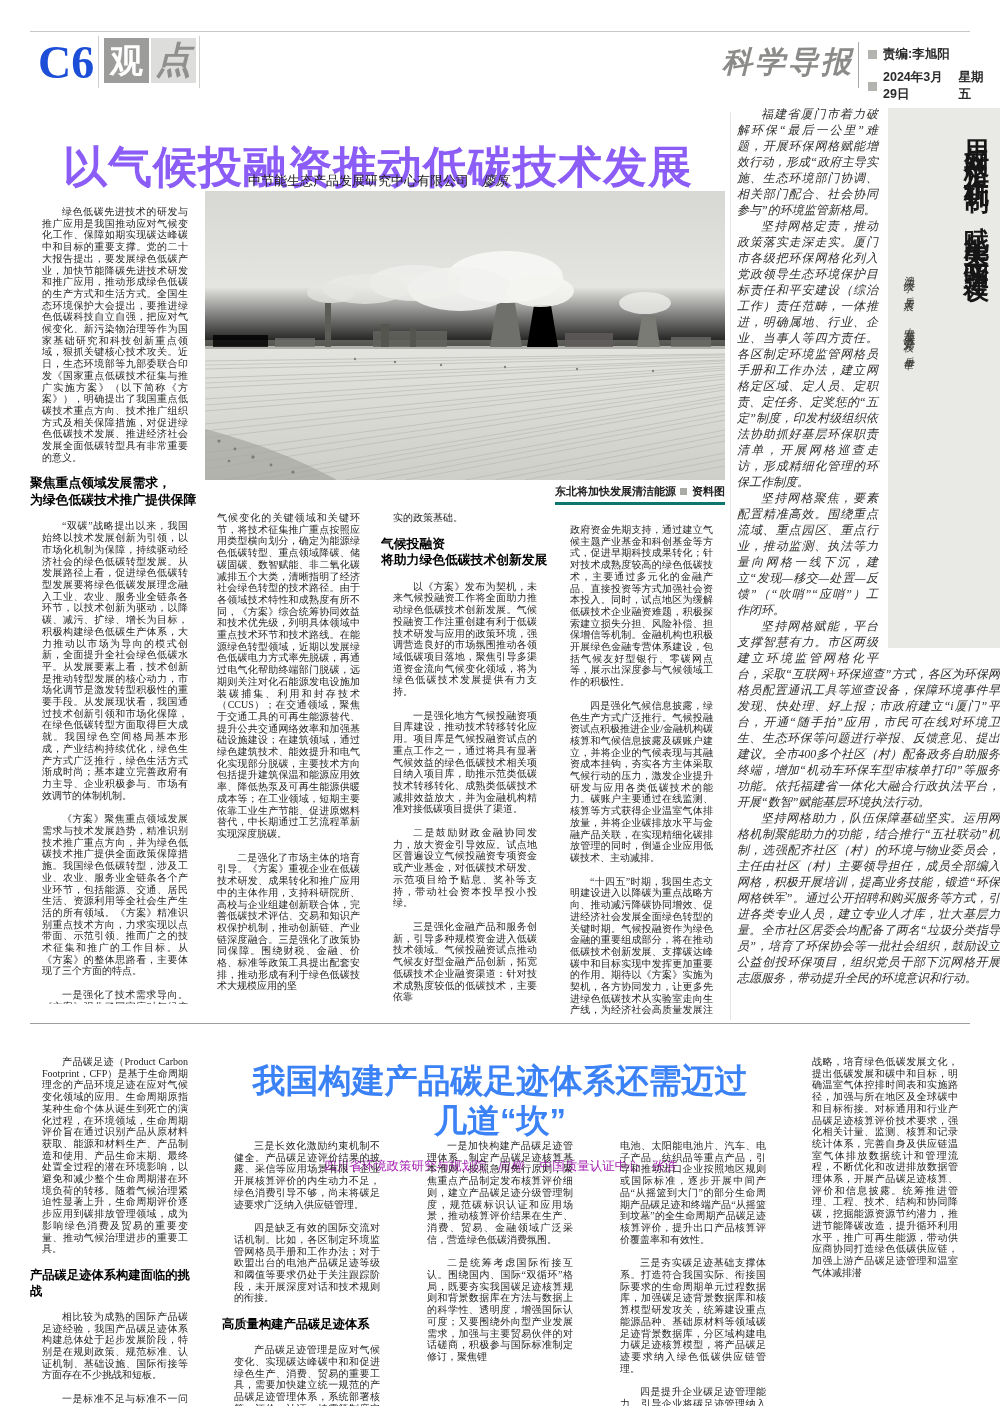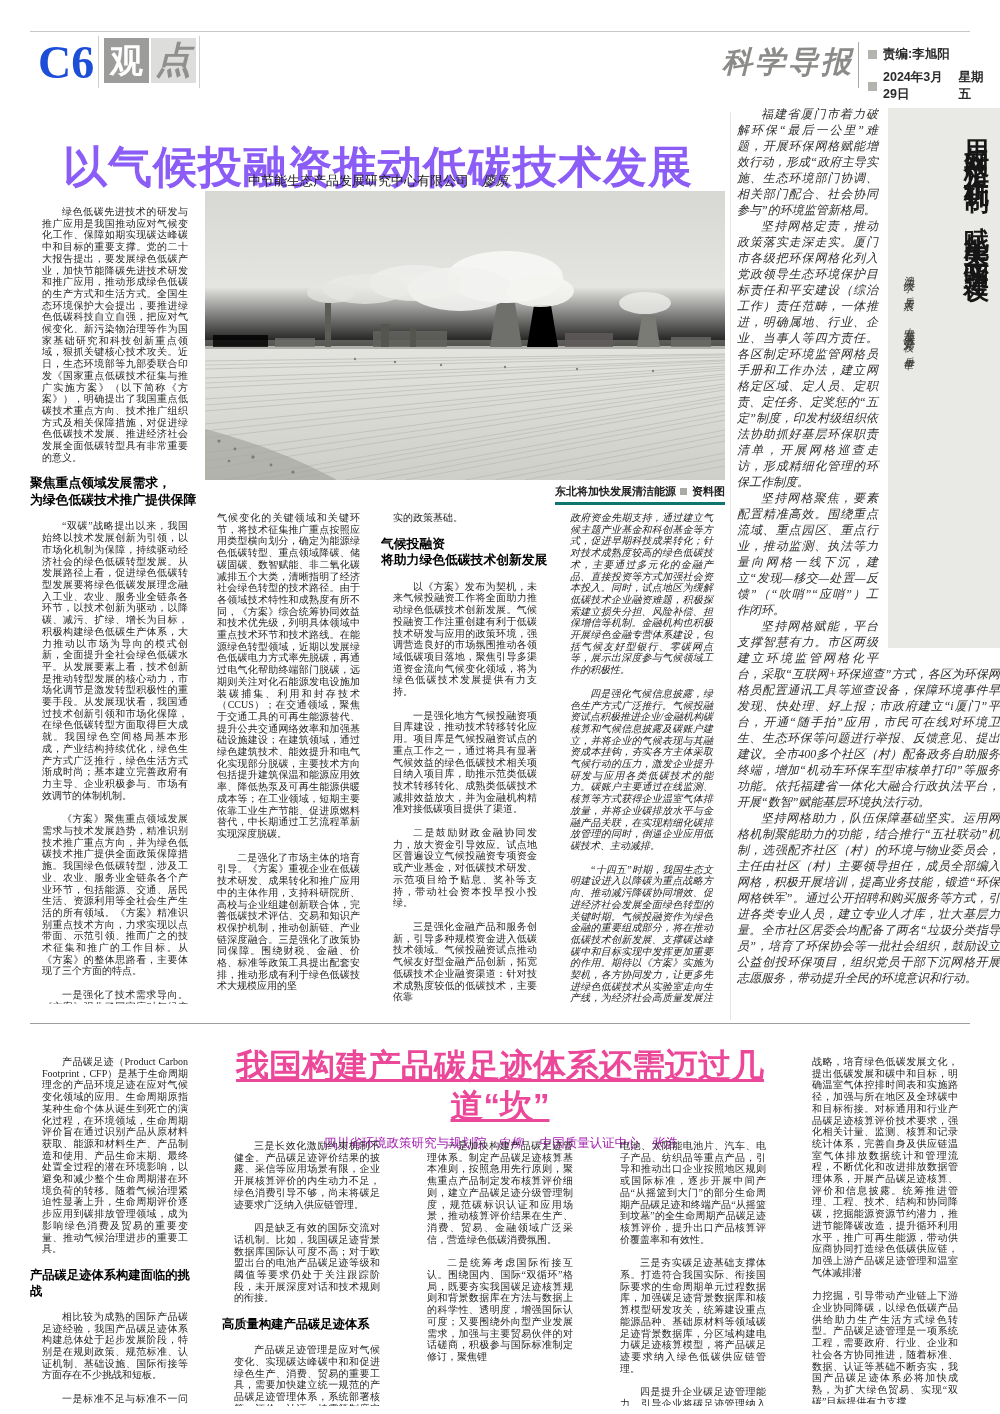--- a/index.html
+++ b/index.html
@@ -34,21 +34,21 @@
   .main-byline .kai-name{font-style:italic;margin-left:10px;}
   .bt{font-size:10px;line-height:11.7px;text-align:justify;color:#1f1f1f;}
   .bt p{margin:12px;text-indent:2em;}
   .bt p.ni{text-indent:0;}
   .sub{font-family:"Liberation Sans","DejaVu Sans",sans-serif;font-weight:700;font-size:12.8px;
     line-height:16.5px;margin:5px 0 3px;color:#000;text-align:left;}
   .col{position:absolute;overflow:hidden;}
   .c1{left:30px;top:194px;width:170px;height:810px;}
   .c2{left:205px;top:500px;width:167px;height:504px;}
   .c3{left:381px;top:500px;width:168px;height:504px;}
-  .c4{left:558px;top:500px;width:167px;height:504px;font-style:italic;}
+  .c4{left:558px;top:512px;width:167px;height:504px;}
   .photo{position:absolute;left:205px;top:191px;width:520px;height:289px;overflow:hidden;background:#dedddb;}
   .photo svg{display:block;width:520px;height:289px;}
   .caption{position:absolute;left:205px;top:484px;width:520px;text-align:right;font-size:11px;
     font-weight:700;color:#222;}
   .caption .cap-inner{display:inline-block;border-bottom:3px solid #0f766e;padding-bottom:3px;}
   .cap-sq{display:inline-block;width:7px;height:7px;background:#a9a9a6;margin:0 5px 0 4px;}
   .cap-credit{font-weight:700;}
   
   .side-vrule{position:absolute;left:730px;top:112px;width:1px;height:908px;background:#e4e4e1;}
   .sidebar{position:absolute;left:737px;top:106px;width:263px;height:900px;overflow:hidden;}
@@ -60,22 +60,22 @@
     letter-spacing:7px;color:#161616;font-style:normal;}
   .vbyline{position:absolute;left:12px;top:160px;writing-mode:vertical-rl;text-orientation:upright;
     font-size:10.5px;letter-spacing:2px;color:#3a3a38;font-style:italic;}
   
   .bottom-rule{position:absolute;left:30px;top:1023px;width:940px;height:1px;background:#9d9d9a;}
   .bottom{position:absolute;left:30px;top:1040px;width:940px;height:366px;overflow:hidden;}
   .bcol{position:absolute;overflow:hidden;}
   .b1{left:0;top:4px;width:170px;height:360px;}
   .b5{left:770px;top:4px;width:170px;height:360px;}
   .bmiddle{position:absolute;left:192px;top:0;width:556px;height:366px;}
-  .btitle{margin:2px;padding-top:4px;text-align:center;font-family:"Liberation Sans","DejaVu Sans",sans-serif;
-    font-weight:900;font-size:33px;line-height:40px;color:#ec4899;letter-spacing:0;text-decoration:underline;}
+  .btitle{margin:17px;padding-top:4px;text-align:center;font-family:"Liberation Sans","DejaVu Sans",sans-serif;
+    font-weight:900;font-size:33px;line-height:40px;color:#3b82f6;letter-spacing:0;}
   .bbyline{margin-top:9px;text-align:center;font-size:12.5px;color:#a21caf;}
   .bbyline .kai-name{font-style:italic;margin:0 14px 0 8px;}
   .bbyline .kai-name:last-child{margin-right:0;}
   .bc{position:absolute;top:88px;height:278px;width:170px;overflow:hidden;}
   .bc2{left:0;}
   .bc3{left:193px;}
   .bc4{left:386px;}
   .bsub{font-size:12.3px;line-height:16px;margin:6px 0 3px;}
 </style>
 </head>
@@ -262,34 +262,33 @@
     <div class="bmiddle">
       <h2 class="btitle">我国构建产品碳足迹体系还需迈过几道“坎”</h2>
       <div class="bbyline">
         <span>四川省环境政策研究与规划院</span>
         <span class="kai-name">向柳</span>
         <span>中国质量认证中心</span>
         <span class="kai-name">张浩</span>
       </div>
       <div class="bc bc2 bt">
         <p>三是长效化激励约束机制不健全。产品碳足迹评价结果的披露、采信等应用场景有限，企业开展核算评价的内生动力不足，绿色消费引导不够，尚未将碳足迹要求广泛纳入供应链管理。</p>
-        <p>四是缺乏有效的国际交流对话机制。比如，我国碳足迹背景数据库国际认可度不高；对于欧盟出台的电池产品碳足迹等级和阈值等要求仍处于关注跟踪阶段，未开展深度对话和技术规则的衔接。</p>
+        <p>四是缺乏有效的国际交流对话机制。比如，各区制定环境监管网格员手册和工作办法；对于欧盟出台的电池产品碳足迹等级和阈值等要求仍处于关注跟踪阶段，未开展深度对话和技术规则的衔接。</p>
         <div class="sub bsub">高质量构建产品碳足迹体系</div>
         <p>产品碳足迹管理是应对气候变化、实现碳达峰碳中和和促进绿色生产、消费、贸易的重要工具，需要加快建立统一规范的产品碳足迹管理体系，系统部署核算、评价、认证、披露等制度安排，有效发挥碳足迹连接生产和消费、国内和国际市场的纽带作用。</p>
       </div>
       <div class="bc bc3 bt">
         <p>一是加快构建产品碳足迹管理体系。制定产品碳足迹核算基本准则，按照急用先行原则，聚焦重点产品制定发布核算评价细则，建立产品碳足迹分级管理制度，规范碳标识认证和应用场景，推动核算评价结果在生产、消费、贸易、金融领域广泛采信，营造绿色低碳消费氛围。</p>
         <p>二是统筹考虑国际衔接互认。围绕国内、国际“双循环”格局，既要夯实我国碳足迹核算规则和背景数据库在方法与数据上的科学性、透明度，增强国际认可度；又要围绕外向型产业发展需求，加强与主要贸易伙伴的对话磋商，积极参与国际标准制定修订，聚焦锂</p>
       </div>
       <div class="bc bc4 bt">
         <p class="ni">电池、太阳能电池片、汽车、电子产品、纺织品等重点产品，引导和推动出口企业按照地区规则或国际标准，逐步开展中间产品“从摇篮到大门”的部分生命周期产品碳足迹和终端产品“从摇篮到坟墓”的全生命周期产品碳足迹核算评价，提升出口产品核算评价覆盖率和有效性。</p>
         <p>三是夯实碳足迹基础支撑体系。打造符合我国实际、衔接国际要求的生命周期单元过程数据库，加强碳足迹背景数据库和核算模型研发攻关，统筹建设重点能源品种、基础原材料等领域碳足迹背景数据库，分区域构建电力碳足迹核算模型，将产品碳足迹要求纳入绿色低碳供应链管理。</p>
         <p>四是提升企业碳足迹管理能力。引导企业将碳足迹管理纳入发展战略和公司治理，制定实施企业碳达峰</p>
       </div>
     </div>
 
     <div class="bcol b5 bt">
       <p class="ni">战略，培育绿色低碳发展文化，提出低碳发展和碳中和目标，明确温室气体控排时间表和实施路径，加强与所在地区及全球碳中和目标衔接。对标通用和行业产品碳足迹核算评价技术要求，强化相关计量、监测、核算和记录统计体系，完善自身及供应链温室气体排放数据统计和管理流程，不断优化和改进排放数据管理体系，开展产品碳足迹核算、评价和信息披露。统筹推进管理、工程、技术、结构和协同降碳，挖掘能源资源节约潜力，推进节能降碳改造，提升循环利用水平，推广可再生能源，带动供应商协同打造绿色低碳供应链，加强上游产品碳足迹管理和温室气体减排潜</p>
-      <p class="ni">力挖掘，引导带动产业链上下游企业协同降碳，以绿色低碳产品供给助力生产生活方式绿色转型。产品碳足迹管理是一项系统工程，需要政府、行业、企业和社会各方协同推进，随着标准、数据、认证等基础不断夯实，我国产品碳足迹体系必将加快成熟，为扩大绿色贸易、实现“双碳”目标提供有力支撑。</p>
     </div>
 
   </section>
 </div>
 
 </body></html>

